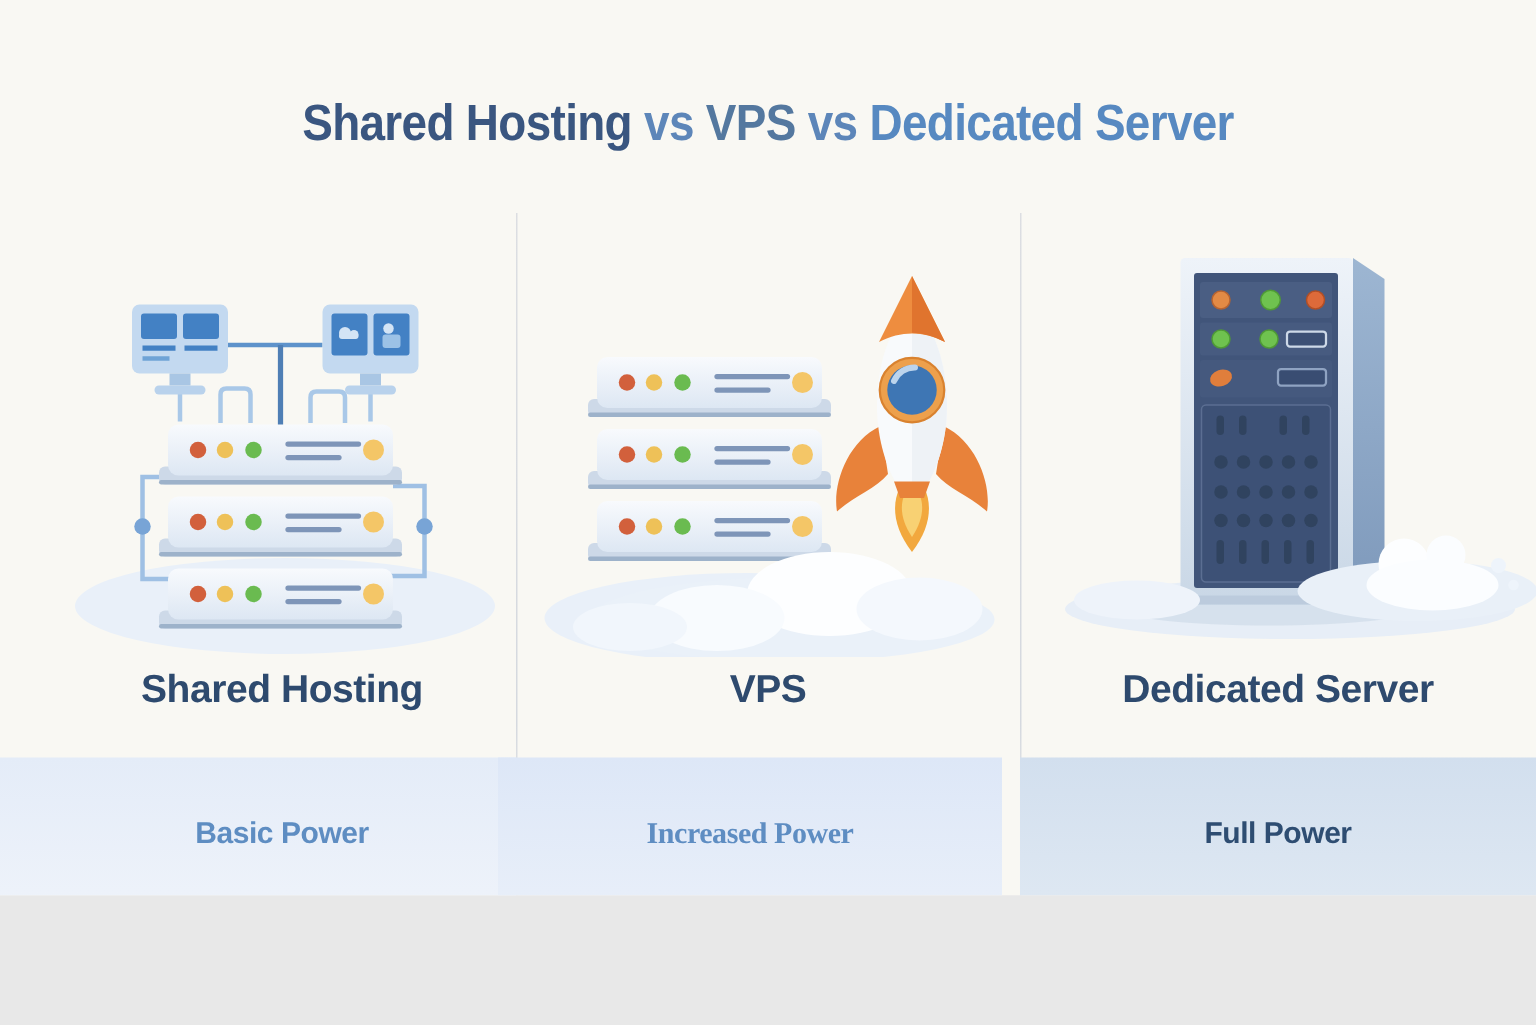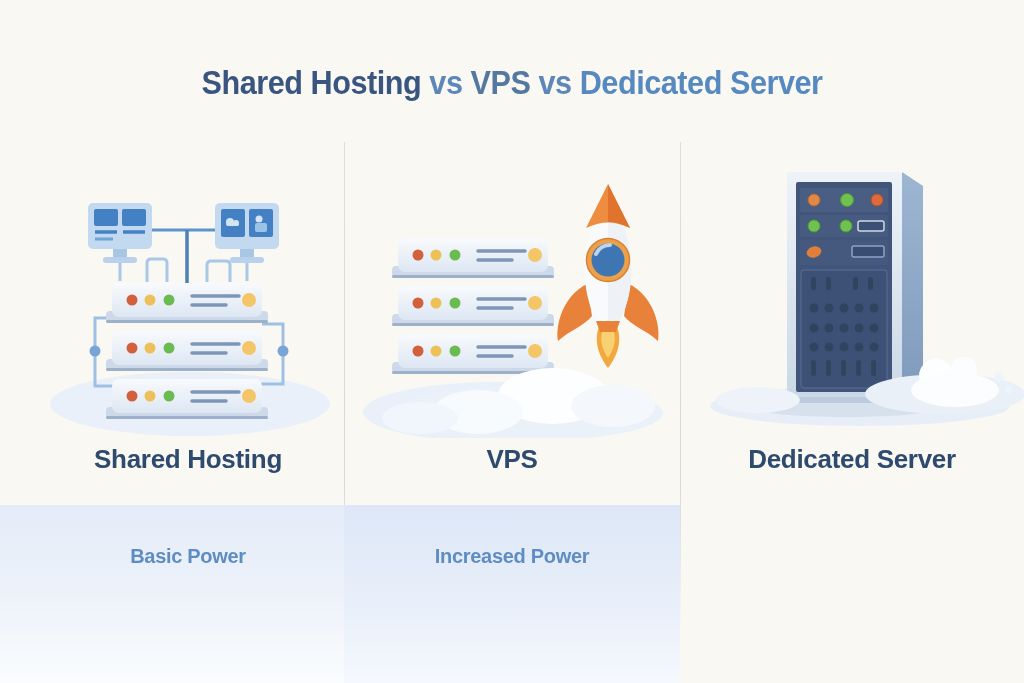--- a/index.html
+++ b/index.html
@@ -1,17 +1,17 @@
 <!DOCTYPE html>
 <html><head>
 <meta charset="utf-8">
 <style>
   html,body{margin:0;padding:0;background:#e8e8e8;}
   #canvas{
-    position:relative;width:1024px;height:683px;overflow:hidden;
+    position:relative;width:1024px;height:597px;overflow:hidden;
     background:#f9f8f3;
     font-family:"Liberation Sans",sans-serif;
   }
   
   #title{
     position:absolute;top:63px;left:0;width:1024px;margin:0;
     text-align:center;font-weight:bold;font-size:34px;letter-spacing:-.5px;
     transform:scaleX(.9);transform-origin:center;white-space:pre;
   }
   .t-dark{color:#3a5680}
@@ -32,21 +32,21 @@
     position:absolute;top:444px;text-align:center;
     font-weight:bold;font-size:26px;color:#2e4a6e;letter-spacing:-.3px;
   }
   #name-1{left:16px;width:344px}
   #name-2{left:344px;width:336px}
   #name-3{left:680px;width:344px}
 
   
   .band{position:absolute;top:505px;height:178px;}
   #band-1{left:0;width:344px;background:linear-gradient(180deg,#e4ecf8 0%,#edf2fa 50%,#fafcfe 100%);}
-  #band-2{left:344px;width:336px;background:linear-gradient(180deg,#dde7f7 0%,#e7eef9 50%,#f5f8fd 100%);}
+  #band-2{left:332px;width:336px;background:linear-gradient(180deg,#dde7f7 0%,#e7eef9 50%,#f5f8fd 100%);font-family:Liberation Serif, serif;}
   #band-3{left:680px;width:344px;background:linear-gradient(180deg,#d2dfee 0%,#dde7f2 50%,#eef3f8 100%);}
   .power{
     padding-top:40px;text-align:center;
     font-weight:bold;font-size:20px;letter-spacing:-.3px;
   }
   .power-light{color:#5e8dc2}
   .power-dark{color:#2e4d72}
   .shift{transform:translateX(16px)}
 
   .illus{position:absolute;}
@@ -260,14 +260,17 @@
   <div class="col-name" id="name-1">Shared Hosting</div>
   <div class="col-name" id="name-2">VPS</div>
   <div class="col-name" id="name-3">Dedicated Server</div>
 
   <div class="band" id="band-1">
     <div class="power power-light shift">Basic Power</div>
   </div>
   <div class="band" id="band-2">
     <div class="power power-light">Increased Power</div>
   </div>
+  <div class="band" id="band-3">
+    <div class="power power-dark">Full Power</div>
+  </div>
 
 </div>
 
 </body></html>

